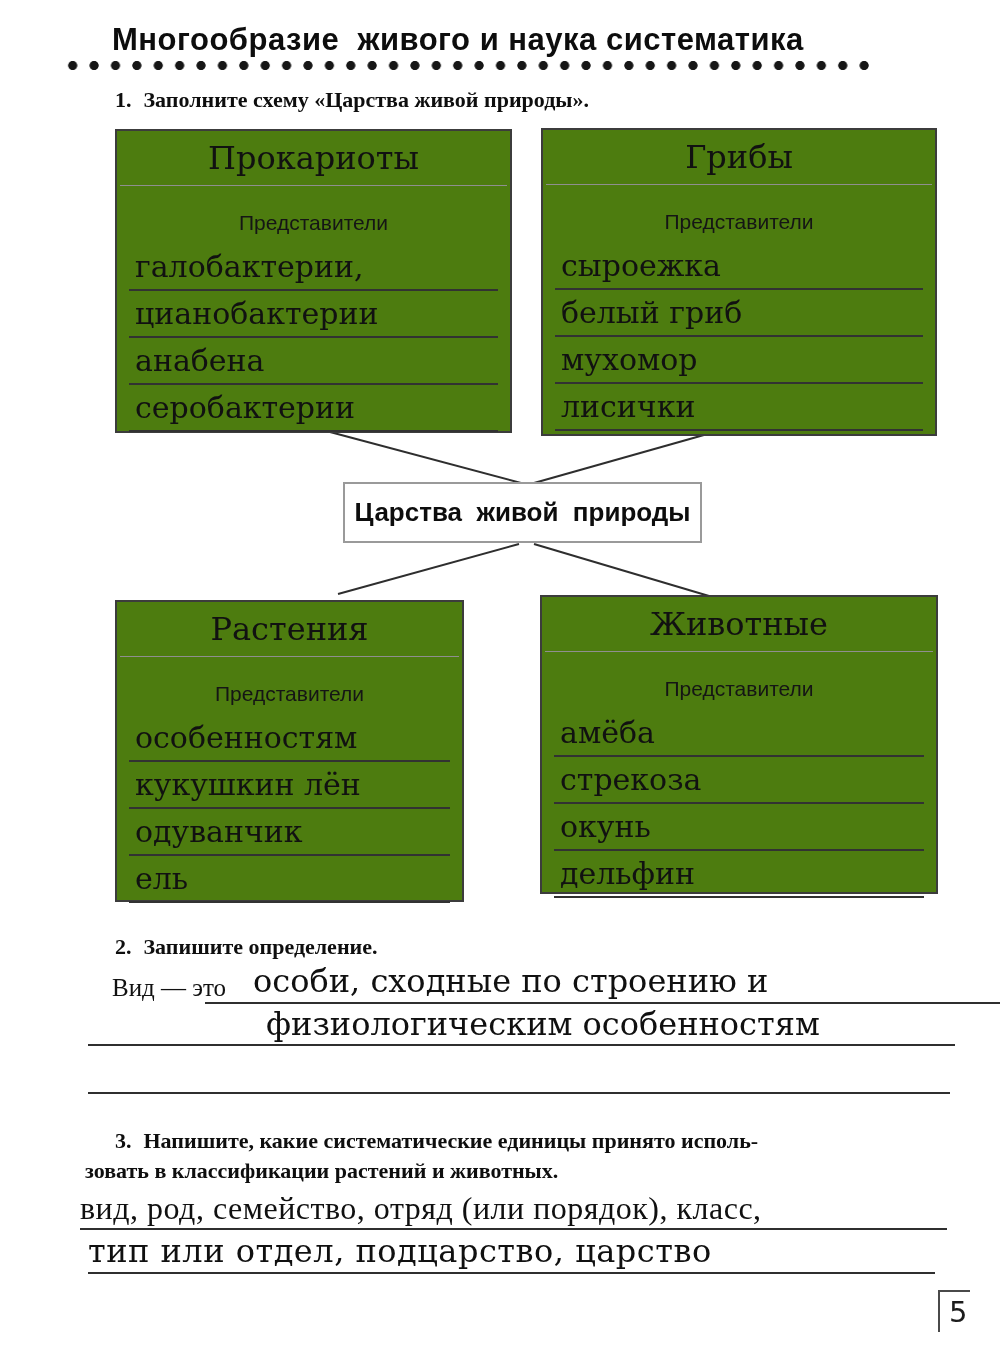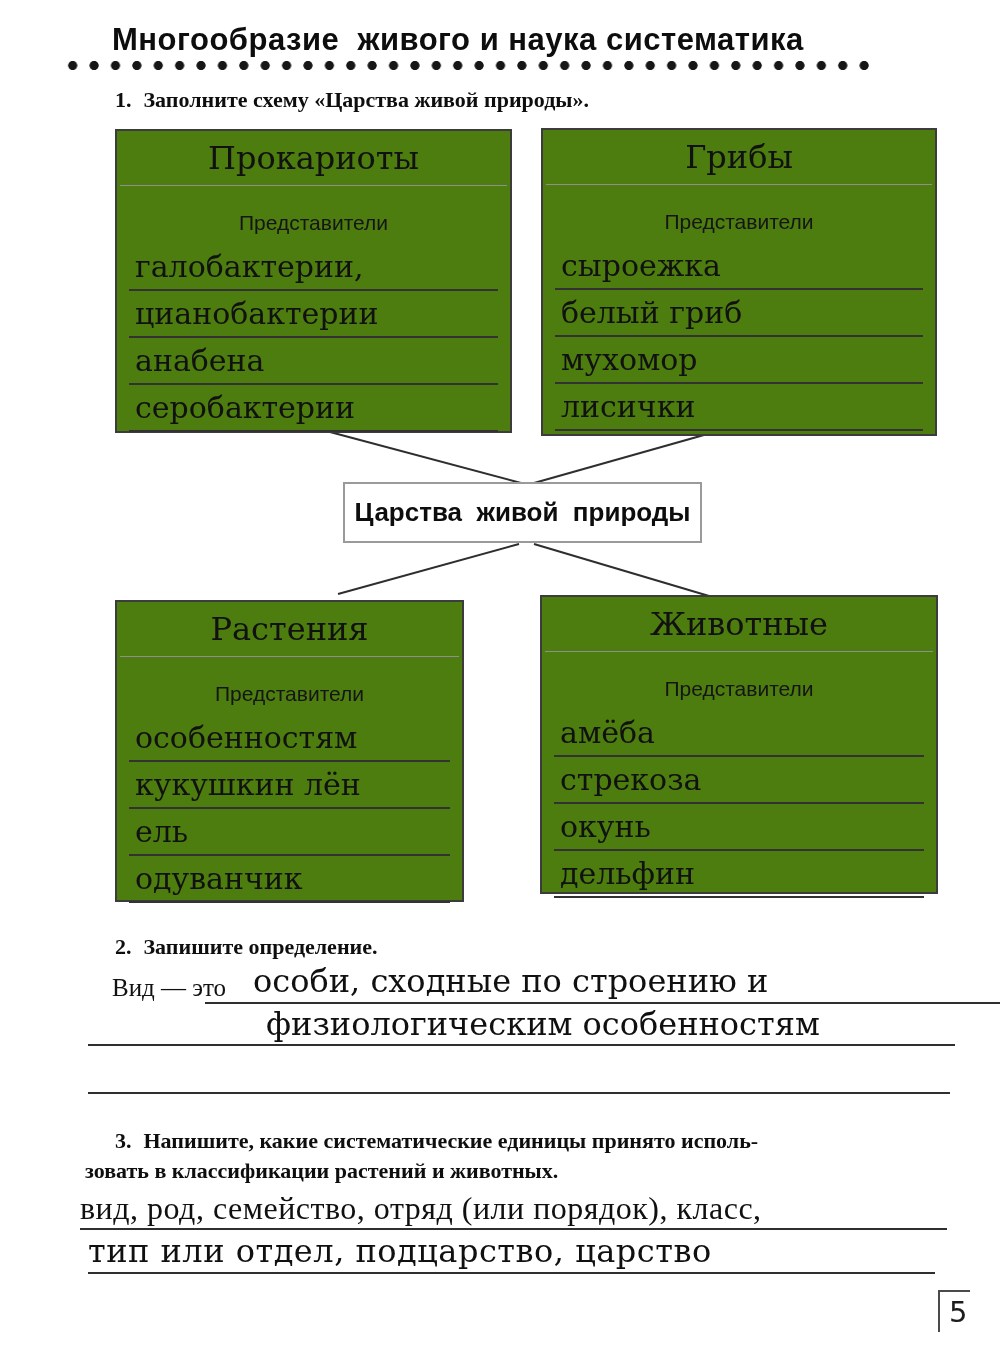--- a/index.html
+++ b/index.html
@@ -112,24 +112,24 @@
     <div class="kb-title">Растения</div>
     <div class="kb-subtitle">Представители</div>
     <div class="kb-rows">
       <div class="kb-row">
           <span class="kb-answer">особенностям</span>
         </div>
       <div class="kb-row">
           <span class="kb-answer">кукушкин лён</span>
         </div>
       <div class="kb-row">
-          <span class="kb-answer">ель</span>
+          <span class="kb-answer">одуванчик</span>
         </div>
       <div class="kb-row">
-          <span class="kb-answer">одуванчик</span>
+          <span class="kb-answer">ель</span>
         </div>
     </div>
   </div>
 
   <div class="kingdom-box" style="left:540px;top:595px;width:398px;height:299px">
     <div class="kb-title">Животные</div>
     <div class="kb-subtitle">Представители</div>
     <div class="kb-rows">
       <div class="kb-row">
           <span class="kb-answer">амёба</span>

